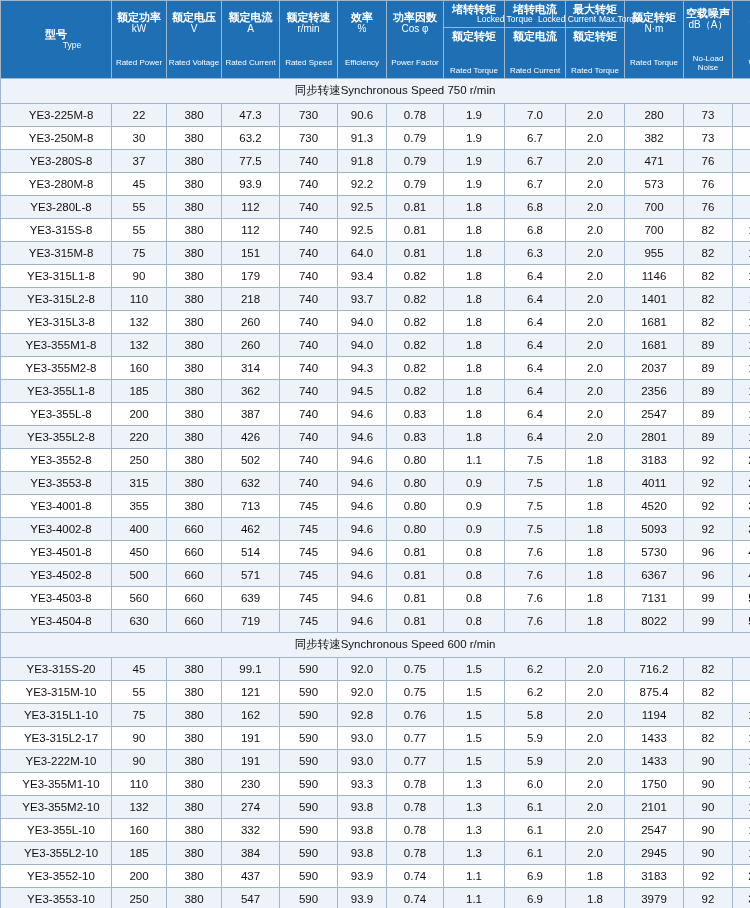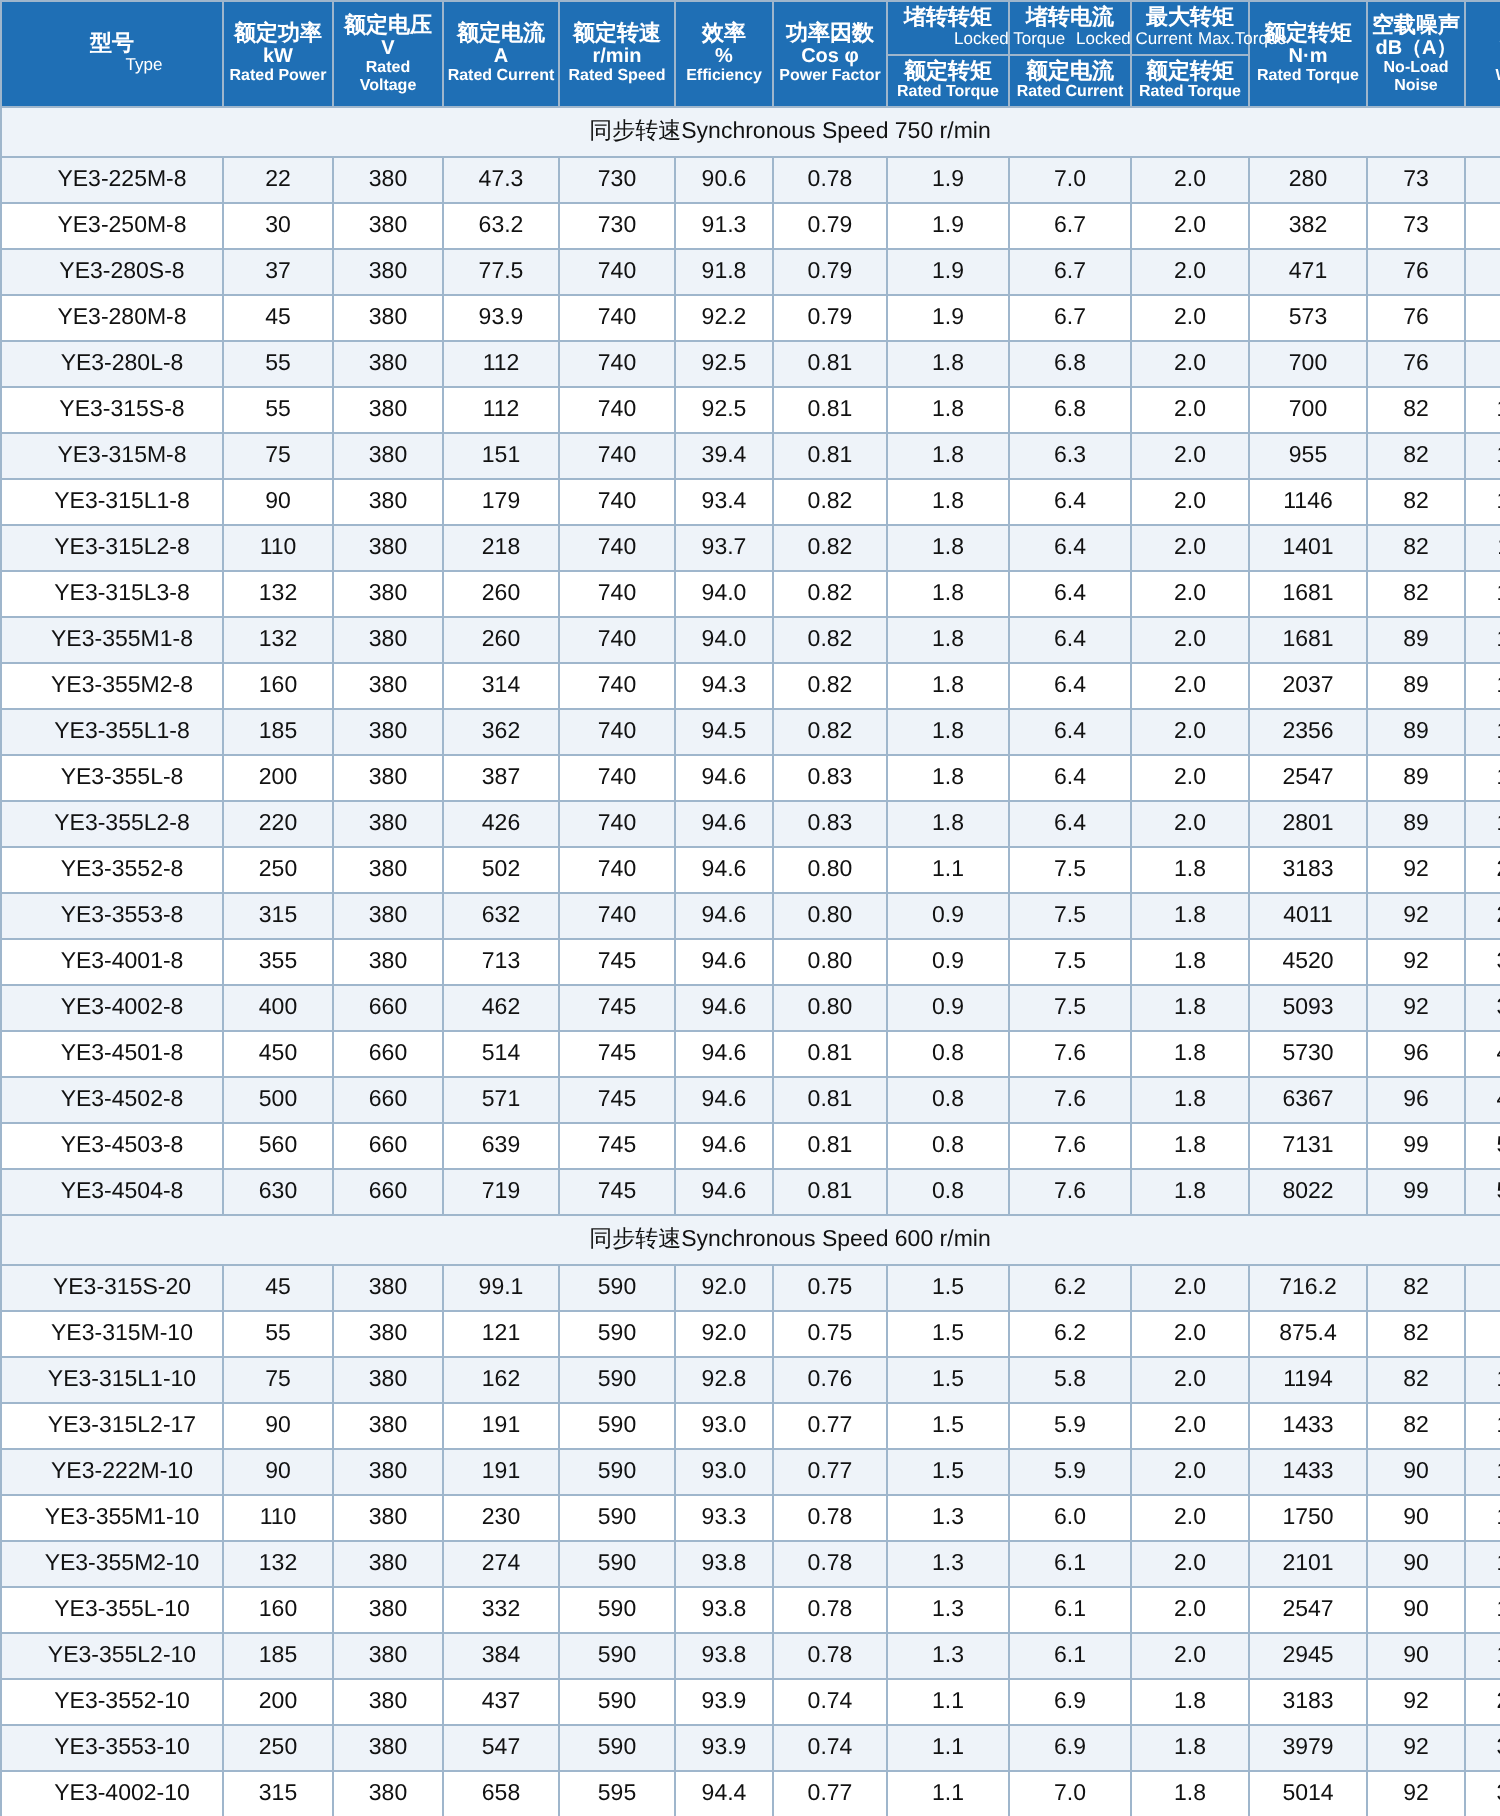--- a/index.html
+++ b/index.html
@@ -37,28 +37,29 @@
   }
   .hdr-en {
     font-size: 8.5px;
     font-weight: normal;
     display: block;
     white-space: nowrap;
     margin-left: 32px;
   }
   .hdr-unit {
     font-size: 10px;
-    font-weight: bold;
+    font-weight: normal;
     display: block;
   }
   .hdr-sub {
     font-size: 8px;
-    font-weight: bold;
+    font-weight: normal;
     display: block;
     line-height: 1.05;
+    margin-top: 25px;
   }
   tbody td {
     height: 22px;
     font-size: 11.5px;
     padding: 0;
   }
   tbody tr.odd td { background: #eef3f9; }
   tbody tr.even td { background: #ffffff; }
   td.type {
     text-align: left;
@@ -249,21 +250,21 @@
         <td>700</td>
         <td>82</td>
         <td>1000</td>
       </tr>
       <tr class="odd">
         <td class="type">YE3-315M-8</td>
         <td>75</td>
         <td>380</td>
         <td>151</td>
         <td>740</td>
-        <td>39.4</td>
+        <td>64.0</td>
         <td>0.81</td>
         <td>1.8</td>
         <td>6.3</td>
         <td>2.0</td>
         <td>955</td>
         <td>82</td>
         <td>1005</td>
       </tr>
       <tr class="even">
         <td class="type">YE3-315L1-8</td>

